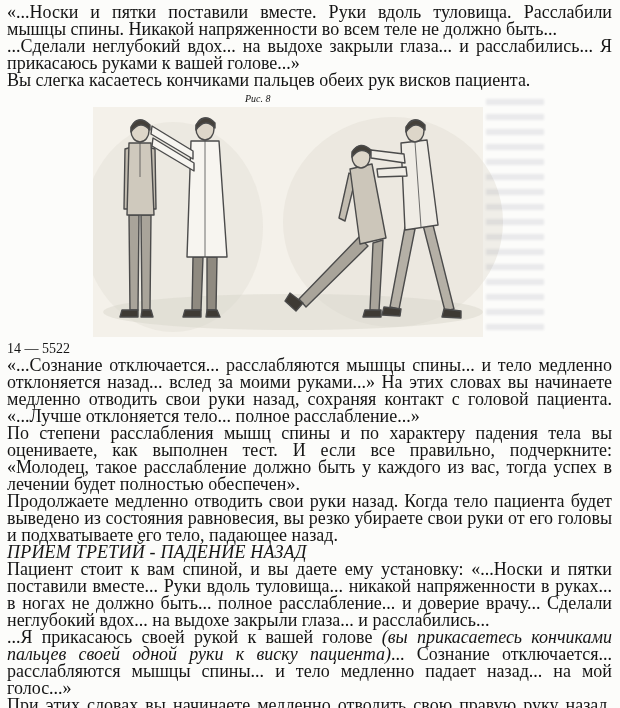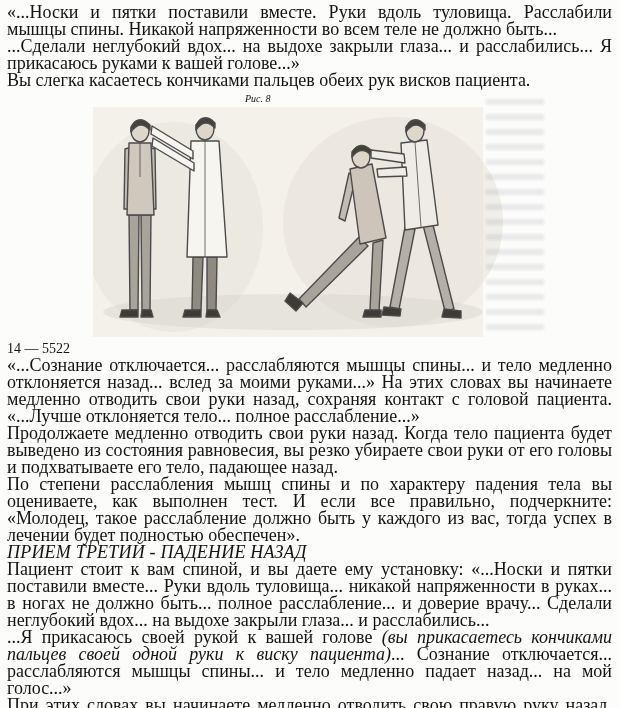--- a/index.html
+++ b/index.html
@@ -144,22 +144,22 @@
           <path d="M313,20 Q322,7 332,18 L332,23 Q322,12 313,25 Z" fill="#44403a"></path>
         </g>
       </svg>
       <div class="bleed"></div>
     </div>
   </figure>
 
   <div class="mark">14 — 5522</div>
 
   <p class="para">«...Сознание отключается... расслабляются мышцы спины... и тело медленно отклоняется назад... вслед за моими руками...» На этих словах вы начинаете медленно отводить свои руки назад, сохраняя контакт с головой пациента. «...Лучше отклоняется тело... полное расслабление...»</p>
+  <p class="para">По степени расслабления мышц спины и по характеру падения тела вы оцениваете, как выполнен тест. И если все правильно, подчеркните: «Молодец, такое расслабление должно быть у каждого из вас, тогда успех в лечении будет полностью обеспечен».</p>
   <p class="para">Продолжаете медленно отводить свои руки назад. Когда тело пациента будет выведено из состояния равновесия, вы резко убираете свои руки от его головы и подхватываете его тело, падающее назад.</p>
-  <p class="para">По степени расслабления мышц спины и по характеру падения тела вы оцениваете, как выполнен тест. И если все правильно, подчеркните: «Молодец, такое расслабление должно быть у каждого из вас, тогда успех в лечении будет полностью обеспечен».</p>
 
   <p class="heading">ПРИЕМ ТРЕТИЙ - ПАДЕНИЕ НАЗАД</p>
 
   <p class="para">Пациент стоит к вам спиной, и вы даете ему установку: «...Носки и пятки поставили вместе... Руки вдоль туловища... никакой напряженности в руках... в ногах не должно быть... полное расслабление... и доверие врачу... Сделали неглубокий вдох... на выдохе закрыли глаза... и расслабились...</p>
   <p class="para"><span>...Я прикасаюсь своей рукой к вашей голове </span><span class="ital">(вы прикасаетесь кончиками пальцев своей одной руки к виску пациента)</span><span>... Сознание отключается... расслабляются мышцы спины... и тело медленно падает назад... на мой голос...»</span></p>
   <p class="para">При этих словах вы начинаете медленно отводить свою правую руку назад, сохраняя контакт с головой пациента. «...Лучше отклоняется тело... пошло полное расслабление...»</p>
 
   <div class="mark">210</div>
 
 </div>

